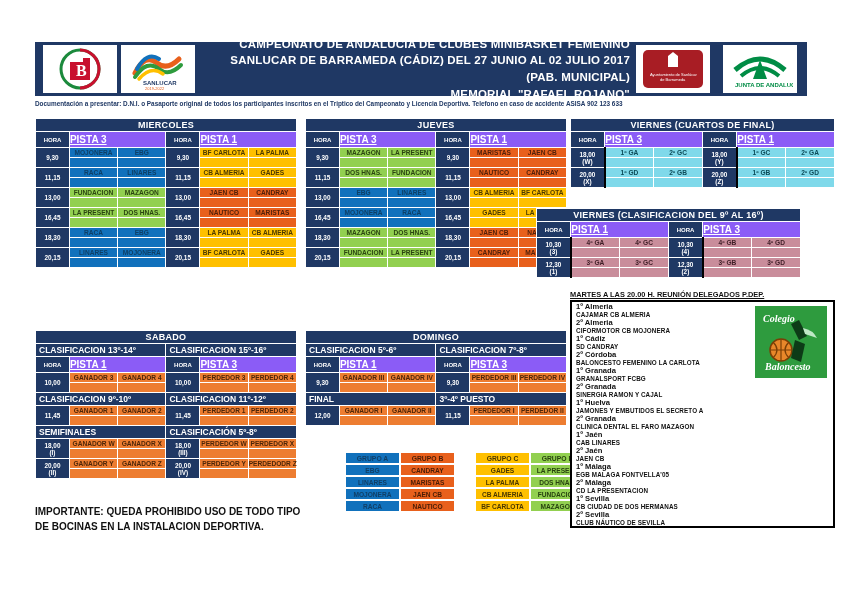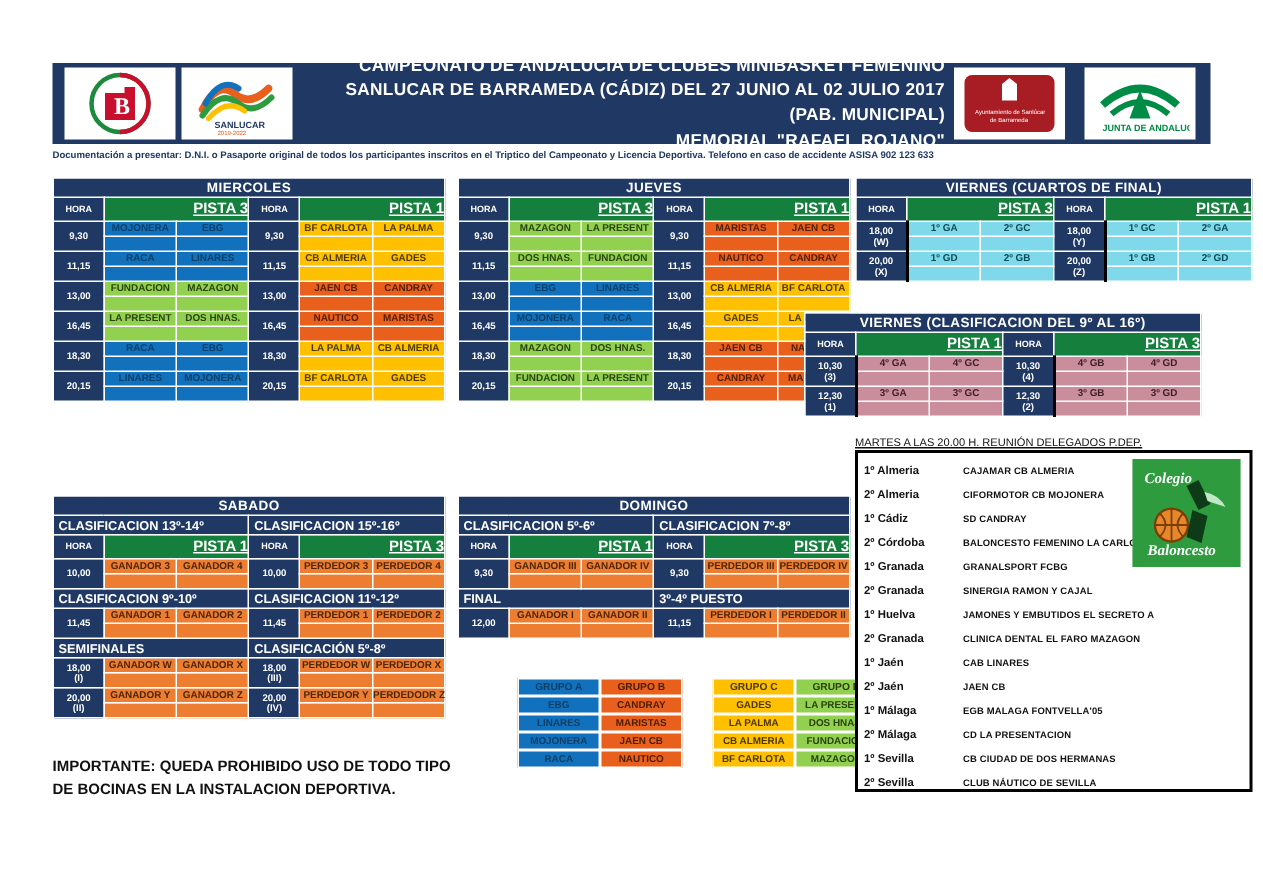--- a/index.html
+++ b/index.html
@@ -44,22 +44,22 @@
   }
   .subhdr {
     background:#1F3864; color:#fff; font-weight:bold; font-size:8.5px;
     height:13px; padding-left:3px !important;
   }
   .hora-h {
     background:#1F3864; color:#fff; font-weight:bold; font-size:6px;
     text-align:center; height:16px;
   }
   .pista-h {
-    background:#15803d; color:#fff; font-weight:bold; font-size:10px;
-    text-align:right; height:16px; text-decoration:underline;
+    background:#8b5cf6; color:#fff; font-weight:bold; font-size:10px;
+    text-align:left; height:16px; text-decoration:underline;
   }
   .hora {
     background:#1F3864; color:#fff; font-weight:bold; font-size:6.4px;
     text-align:center; vertical-align:middle;
   }
   .team {
     font-weight:bold; font-size:6.6px; text-align:center; height:10px;
     color:#111; white-space:nowrap;
   }
   .score { height:10px; }
@@ -87,31 +87,31 @@
     text-align:center; line-height:12px; border:1px solid #fff;
     white-space:nowrap; overflow:hidden;
   }
   .ghdr { font-size:6.8px; }
 
   
   .teamlist {
     position:absolute; left:570px; top:300px; width:265px; height:228px;
     background:#fff; border:2px solid #000;
   }
-  .tl-row { display:flex; align-items:flex-end; height:16px; padding-left:4px; }
+  .tl-row { display:flex; align-items:flex-start; height:16px; padding-left:4px;flex-direction:column; }
   .tl-pos { font-size:7.6px; font-weight:bold; color:#111; width:66px; }
   .tl-name { font-size:6.3px; font-weight:bold; color:#111; letter-spacing:.1px;}
   .tl-logo {
     position:absolute; right:6px; top:4px; width:72px; height:72px;
     background:#2E9B3E; overflow:hidden;
   }
 
   .martes {
     position:absolute; left:570px; top:290px; width:265px;
-    font-size:7.4px; font-weight:normal; color:#111;
+    font-size:7.4px; font-weight:bold; color:#111;
     text-decoration:underline; white-space:nowrap;
   }
   .importante {
     position:absolute; left:35px; top:505px; width:300px;
     font-size:10px; font-weight:bold; color:#111; line-height:1.45;
   }
 </style>
 </head>
 <body>
 

